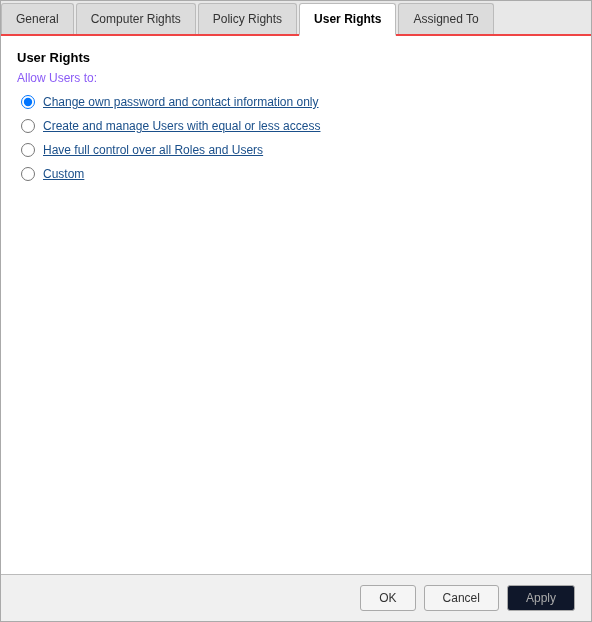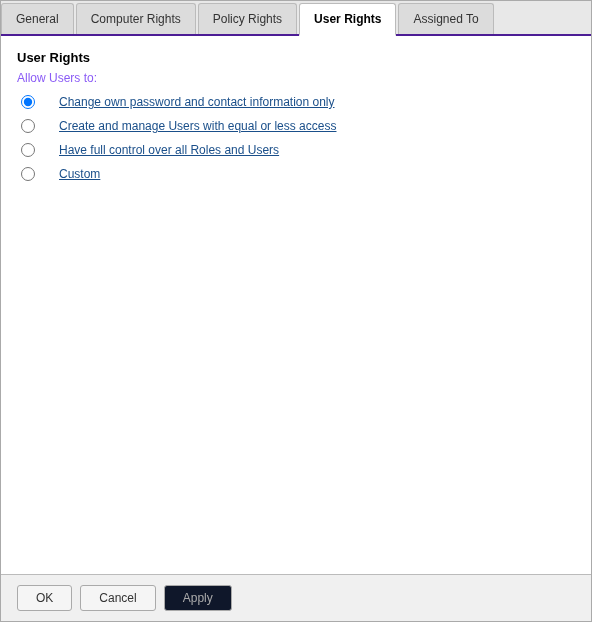--- a/index.html
+++ b/index.html
@@ -12,21 +12,21 @@
       display: flex;
       flex-direction: column;
       border: 1px solid #aaa;
     }
 
     
     .tab-bar {
       display: flex;
       flex-direction: row;
       background: #e8e8e8;
-      border-bottom: 2px solid #4c1d95;
+      border-bottom: 2px solid #ef4444;
       flex-shrink: 0;
       align-items: flex-end;
     }
     .tab {
       padding: 8px 14px;
       cursor: pointer;
       border: 1px solid #bbb;
       border-bottom: none;
       background: #dcdcdc;
       color: #333;
@@ -68,21 +68,21 @@
     .options-list {
       display: flex;
       flex-direction: column;
       gap: 10px;
       padding-left: 4px;
     }
 
     .option-item {
       display: flex;
       align-items: flex-end;
-      gap: 24px;
+      gap: 8px;
     }
 
     .option-item input[type="radio"] {
       width: 14px;
       height: 14px;
       cursor: pointer;
       flex-shrink: 0;
     }
 
     .option-label {
@@ -94,20 +94,21 @@
       text-decoration: underline;
       color: #1a4f8a;
     }
 
     
     .footer {
       background: #f0f0f0;
       border-top: 1px solid #bbb;
       padding: 10px 16px;
       display: flex;
+      justify-content: flex-end;
       gap: 8px;
       flex-shrink: 0;
     }
 
     .btn {
       padding: 5px 18px;
       font-size: 12px;
       border: 1px solid #aaa;
       border-radius: 3px;
       cursor: pointer;

